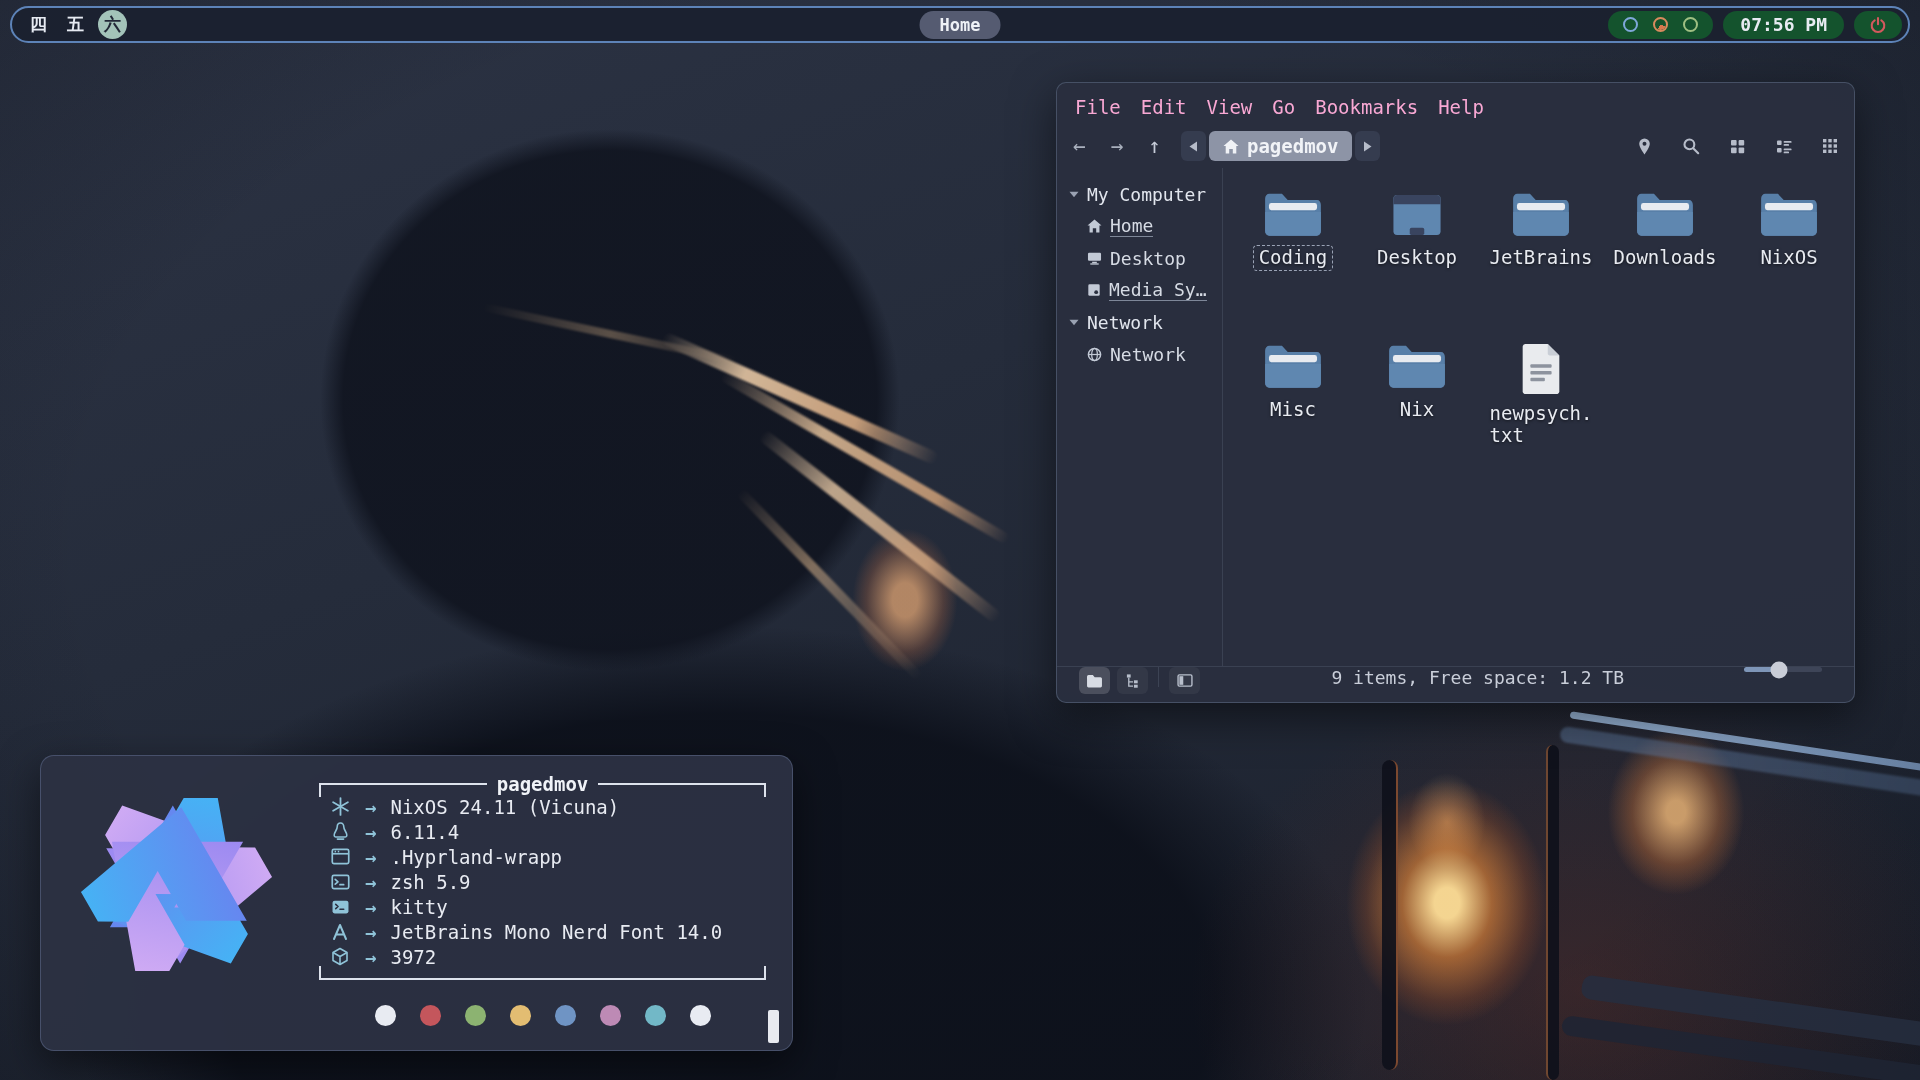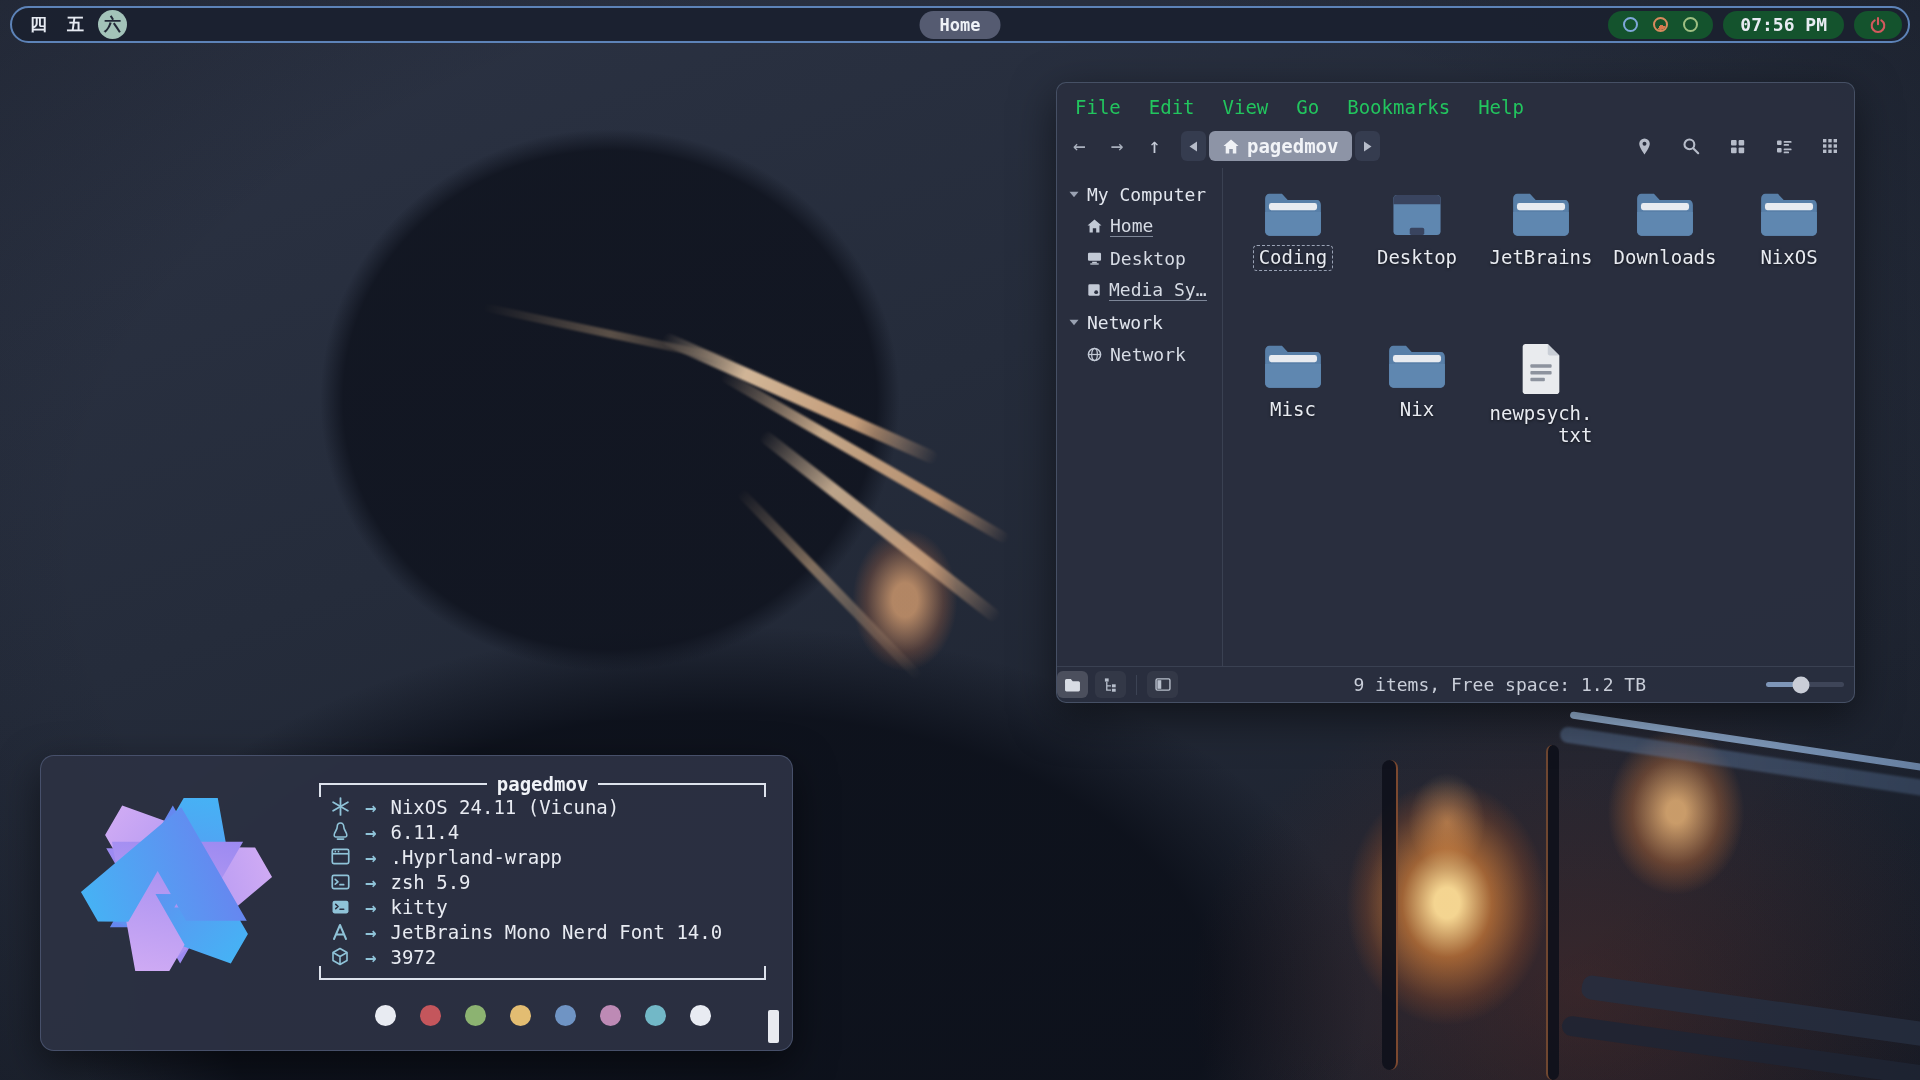--- a/index.html
+++ b/index.html
@@ -59,21 +59,21 @@
   .mon-mem::after { content:""; position:absolute; inset:0; border-radius:50%;
     background:conic-gradient(from 110deg, #d7784e 0 100deg, transparent 100deg); }
   .mon-disk { border-color:#9fbf82; }
   .clock { padding:0 17px; color:#e8ebf2; font-size:18px; font-weight:bold; }
   .power { width:48px; justify-content:center; cursor:pointer; }
 
   
   .fm { position:absolute; left:1056px; top:82px; width:799px; height:621px;
     background:rgba(41,47,63,.94); border:1px solid rgba(125,145,175,.35); border-radius:10px;
     box-shadow:0 14px 44px rgba(0,0,0,.5); display:flex; flex-direction:column; overflow:hidden; }
-  .fm-menubar { display:flex; gap:28px; padding:13px 18px 6px; font-size:19px; color:#22c55e; }
+  .fm-menubar { display:flex; gap:20px; padding:13px 18px 6px; font-size:19px; color:#f9a8d4; }
   .fm-menubar span { cursor:pointer; }
   .fm-toolbar { display:flex; align-items:center; height:44px; padding:0 16px; }
   .nav-arrows { display:flex; gap:25px; font-size:21px; color:#a9b0bd; }
   .nav-arrows span { cursor:pointer; }
   .crumb { display:flex; align-items:center; gap:3px; margin-left:20px; }
   .crumb-side { width:25px; height:30px; background:#353c4f; border-radius:6px;
     display:flex; align-items:center; justify-content:center; cursor:pointer; }
   .crumb-main { height:30px; background:#8d94a6; border-radius:6px; padding:0 14px;
     display:flex; align-items:center; gap:8px; color:#f1f3f7; font-size:19px; font-weight:bold; cursor:pointer; }
   .tool-icons { margin-left:auto; display:flex; gap:29px; align-items:center; }
@@ -83,23 +83,23 @@
     border-right:1px solid #3a4152; }
   .side-header { display:flex; align-items:center; gap:8px; font-weight:normal; color:#e2e6ee;
     height:32px; cursor:pointer; }
   .side-item { display:flex; align-items:center; gap:8px; height:32px; padding-left:18px; cursor:pointer; }
   .side-item .lbl { white-space:nowrap; }
   .side-item.underlined .lbl { border-bottom:1px solid #7e8798; }
   .fm-files { flex:1; padding:22px 0 0 8px; display:grid;
     grid-template-columns:repeat(5, 124px); grid-auto-rows:152px; justify-items:center; align-content:start; }
   .fitem { display:flex; flex-direction:column; align-items:center; gap:5px; cursor:pointer; }
   .flabel { font-size:19px; color:#e8ebf1; text-shadow:0 1px 3px rgba(0,0,0,.6);
-    white-space:pre-line; text-align:right; line-height:1.15; padding:1px 5px; border:1px dashed transparent; }
+    white-space:pre-line; text-align:left; line-height:1.15; padding:1px 5px; border:1px dashed transparent; }
   .fitem.selected .flabel { border-color:#9aa3b5; border-radius:4px; }
-  .fm-status { height:36px; border-top:1px solid #3a4152; display:flex; align-items:center; padding:0 0; }
+  .fm-status { height:36px; border-top:1px solid #3a4152; display:flex; align-items:flex-start; padding:0 22px; }
   .sbtn { width:31px; height:27px; border-radius:6px; display:flex; align-items:center; justify-content:center;
     background:rgba(255,255,255,.05); cursor:pointer; margin-right:7px; }
   .sbtn.active { background:rgba(255,255,255,.16); }
   .ssep { width:1px; height:20px; background:#3c4354; margin:0 10px 0 3px; }
   .status-text { margin-left:auto; font-size:18px; color:#c9ced9; }
   .zoom-slider { position:relative; width:78px; height:5px; border-radius:3px; margin-left:120px; margin-right:10px;
     background:linear-gradient(to right, #7e96b8 0 45%, #3e4558 45%); cursor:pointer; }
   .zoom-knob { position:absolute; left:45%; top:50%; transform:translate(-50%,-50%);
     width:17px; height:17px; border-radius:50%; background:#c9cdd7; }
 

